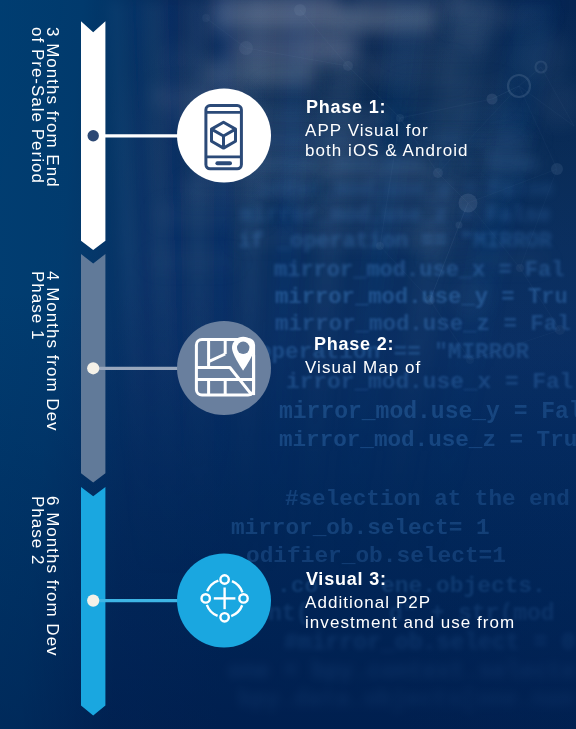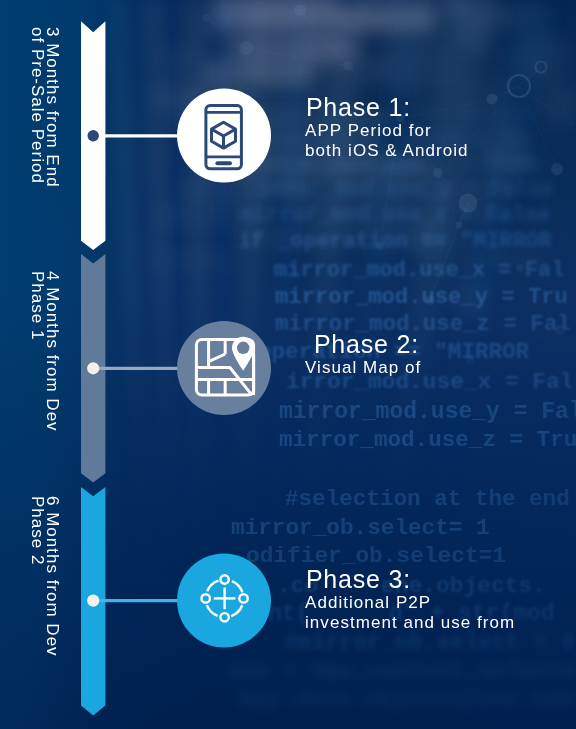--- a/index.html
+++ b/index.html
@@ -30,21 +30,21 @@
      radial-gradient(ellipse 240px 120px at 290px 30px, rgba(125,115,150,0.16), rgba(125,115,150,0) 72%),
      radial-gradient(ellipse 200px 110px at 480px 70px, rgba(70,105,155,0.12), rgba(70,105,155,0) 72%),
      radial-gradient(ellipse 170px 110px at 205px 130px, rgba(60,80,125,0.12), rgba(60,80,125,0) 72%),
      radial-gradient(ellipse 190px 100px at 380px 190px, rgba(95,110,150,0.10), rgba(95,110,150,0) 72%);}
 
   
   .vlabelwrap{color:#ffffff;font-size:17px;font-family:"Liberation Sans",sans-serif;
           line-height:15.3px;white-space:nowrap;letter-spacing:1.0px;}
 
   
-  .ptitle{position:absolute;color:#ffffff;font-size:25px;font-weight:400;
+  .ptitle{position:absolute;color:#ffffff;font-size:18px;font-weight:700;
           letter-spacing:0.8px;white-space:nowrap;line-height:25px;}
   .pdesc{position:absolute;color:#ffffff;font-size:17px;font-weight:400;
          line-height:19.9px;white-space:pre;letter-spacing:1.05px;}
 </style>
 </head>
 <body>
 
 <div id="stage">
 
   <div class="layer" id="bg-base"></div>
@@ -239,20 +239,20 @@
         <div>Phase 1</div>
       </div>
       <div class="vlabelwrap" style="position: absolute; left: 59.5px; top: 496px; transform-origin: 0px 0px; transform: rotate(90deg);">
         <div>6 Months from Dev</div>
         <div>Phase 2</div>
       </div>
     </div>
 
   <div id="phasetexts">
       <div class="ptitle" style="left: 305.9px; top: 95px;">Phase 1:</div>
-      <div class="pdesc" style="left: 305px; top: 120.9px;"><div>APP Period for</div><div>both iOS &amp; Android</div></div>
+      <div class="pdesc" style="left: 305px; top: 120.9px;"><div>APP Visual for</div><div>both iOS &amp; Android</div></div>
       <div class="ptitle" style="left: 305.9px; top: 332px; margin-left: 8px;">Phase 2:</div>
       <div class="pdesc" style="left: 305px; top: 357.9px;"><div>Visual Map of</div></div>
-      <div class="ptitle" style="left: 305.9px; top: 566.7px;">Phase 3:</div>
+      <div class="ptitle" style="left: 305.9px; top: 566.7px;">Visual 3:</div>
       <div class="pdesc" style="left: 305px; top: 592.6px;"><div>Additional P2P</div><div>investment and use from</div></div>
     </div>
 
 </div>
 
 </body></html>

